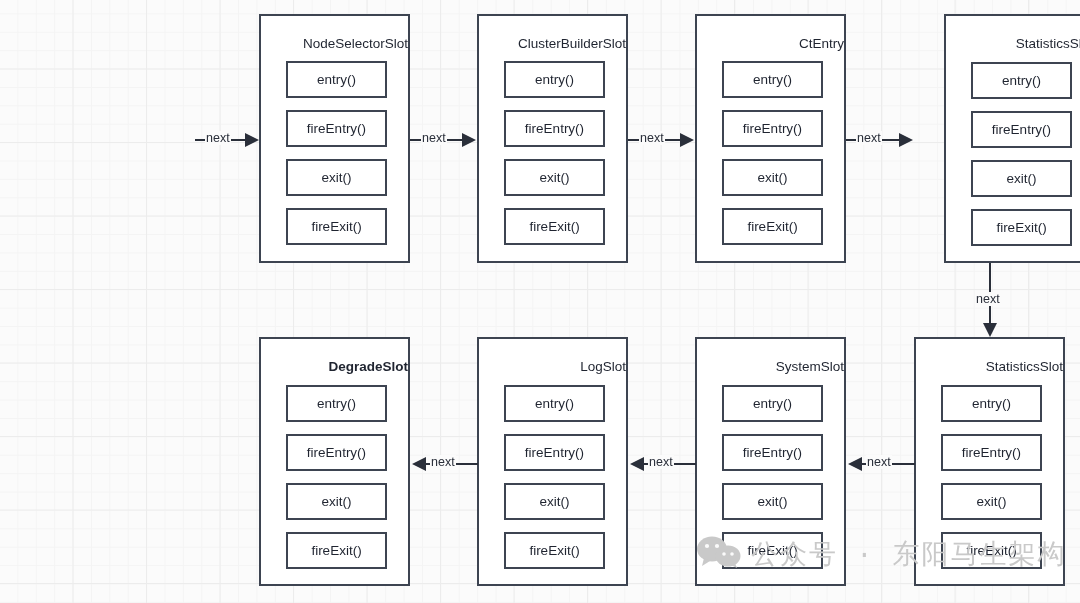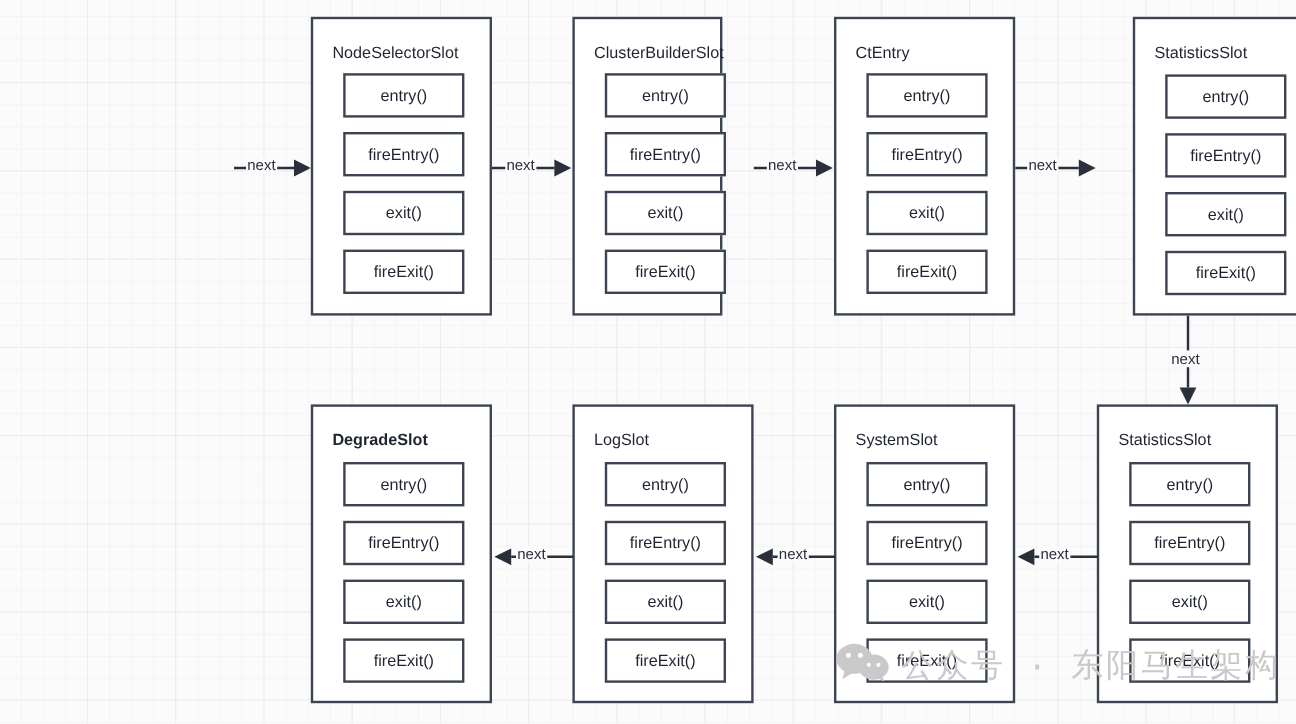--- a/index.html
+++ b/index.html
@@ -52,25 +52,24 @@
   .slot {
     position: absolute;
     box-sizing: border-box;
     border: 2px solid #3d4451;
     background: #ffffff;
   }
   .slot-title {
     position: absolute;
     left: 0;
     right: 0;
-    text-align: left;
+    text-align: right;
     font-size: 13.5px;
     color: #1f2430;
     white-space: nowrap;
-    margin-left: 16px;
   }
   .method {
     position: absolute;
     box-sizing: border-box;
     border: 2px solid #3d4451;
     background: #ffffff;
     display: flex;
     align-items: center;
     justify-content: center;
     font-size: 13.5px;
@@ -119,21 +118,21 @@
 
 
   <div class="slot" style="left:259px; top:14px; width:151px; height:249px;">
     <div class="slot-title" style="top:20px;">NodeSelectorSlot</div>
     <div class="method" style="left:25px; top:45px; width:101px; height:37px;">entry()</div>
     <div class="method" style="left:25px; top:94px; width:101px; height:37px;">fireEntry()</div>
     <div class="method" style="left:25px; top:143px; width:101px; height:37px;">exit()</div>
     <div class="method" style="left:25px; top:192px; width:101px; height:37px;">fireExit()</div>
   </div>
 
-  <div class="slot" style="left:477px; top:14px; width:125px; height:249px;padding-left:12px;">
+  <div class="slot" style="left:477px; top:14px; width:151px; height:249px;padding-left:12px;">
     <div class="slot-title" style="top:20px;">ClusterBuilderSlot</div>
     <div class="method" style="left:25px; top:45px; width:101px; height:37px;">entry()</div>
     <div class="method" style="left:25px; top:94px; width:101px; height:37px;">fireEntry()</div>
     <div class="method" style="left:25px; top:143px; width:101px; height:37px;">exit()</div>
     <div class="method" style="left:25px; top:192px; width:101px; height:37px;">fireExit()</div>
   </div>
 
   <div class="slot" style="left:695px; top:14px; width:151px; height:249px;">
     <div class="slot-title" style="top:20px;">CtEntry</div>
     <div class="method" style="left:25px; top:45px; width:101px; height:37px;">entry()</div>

